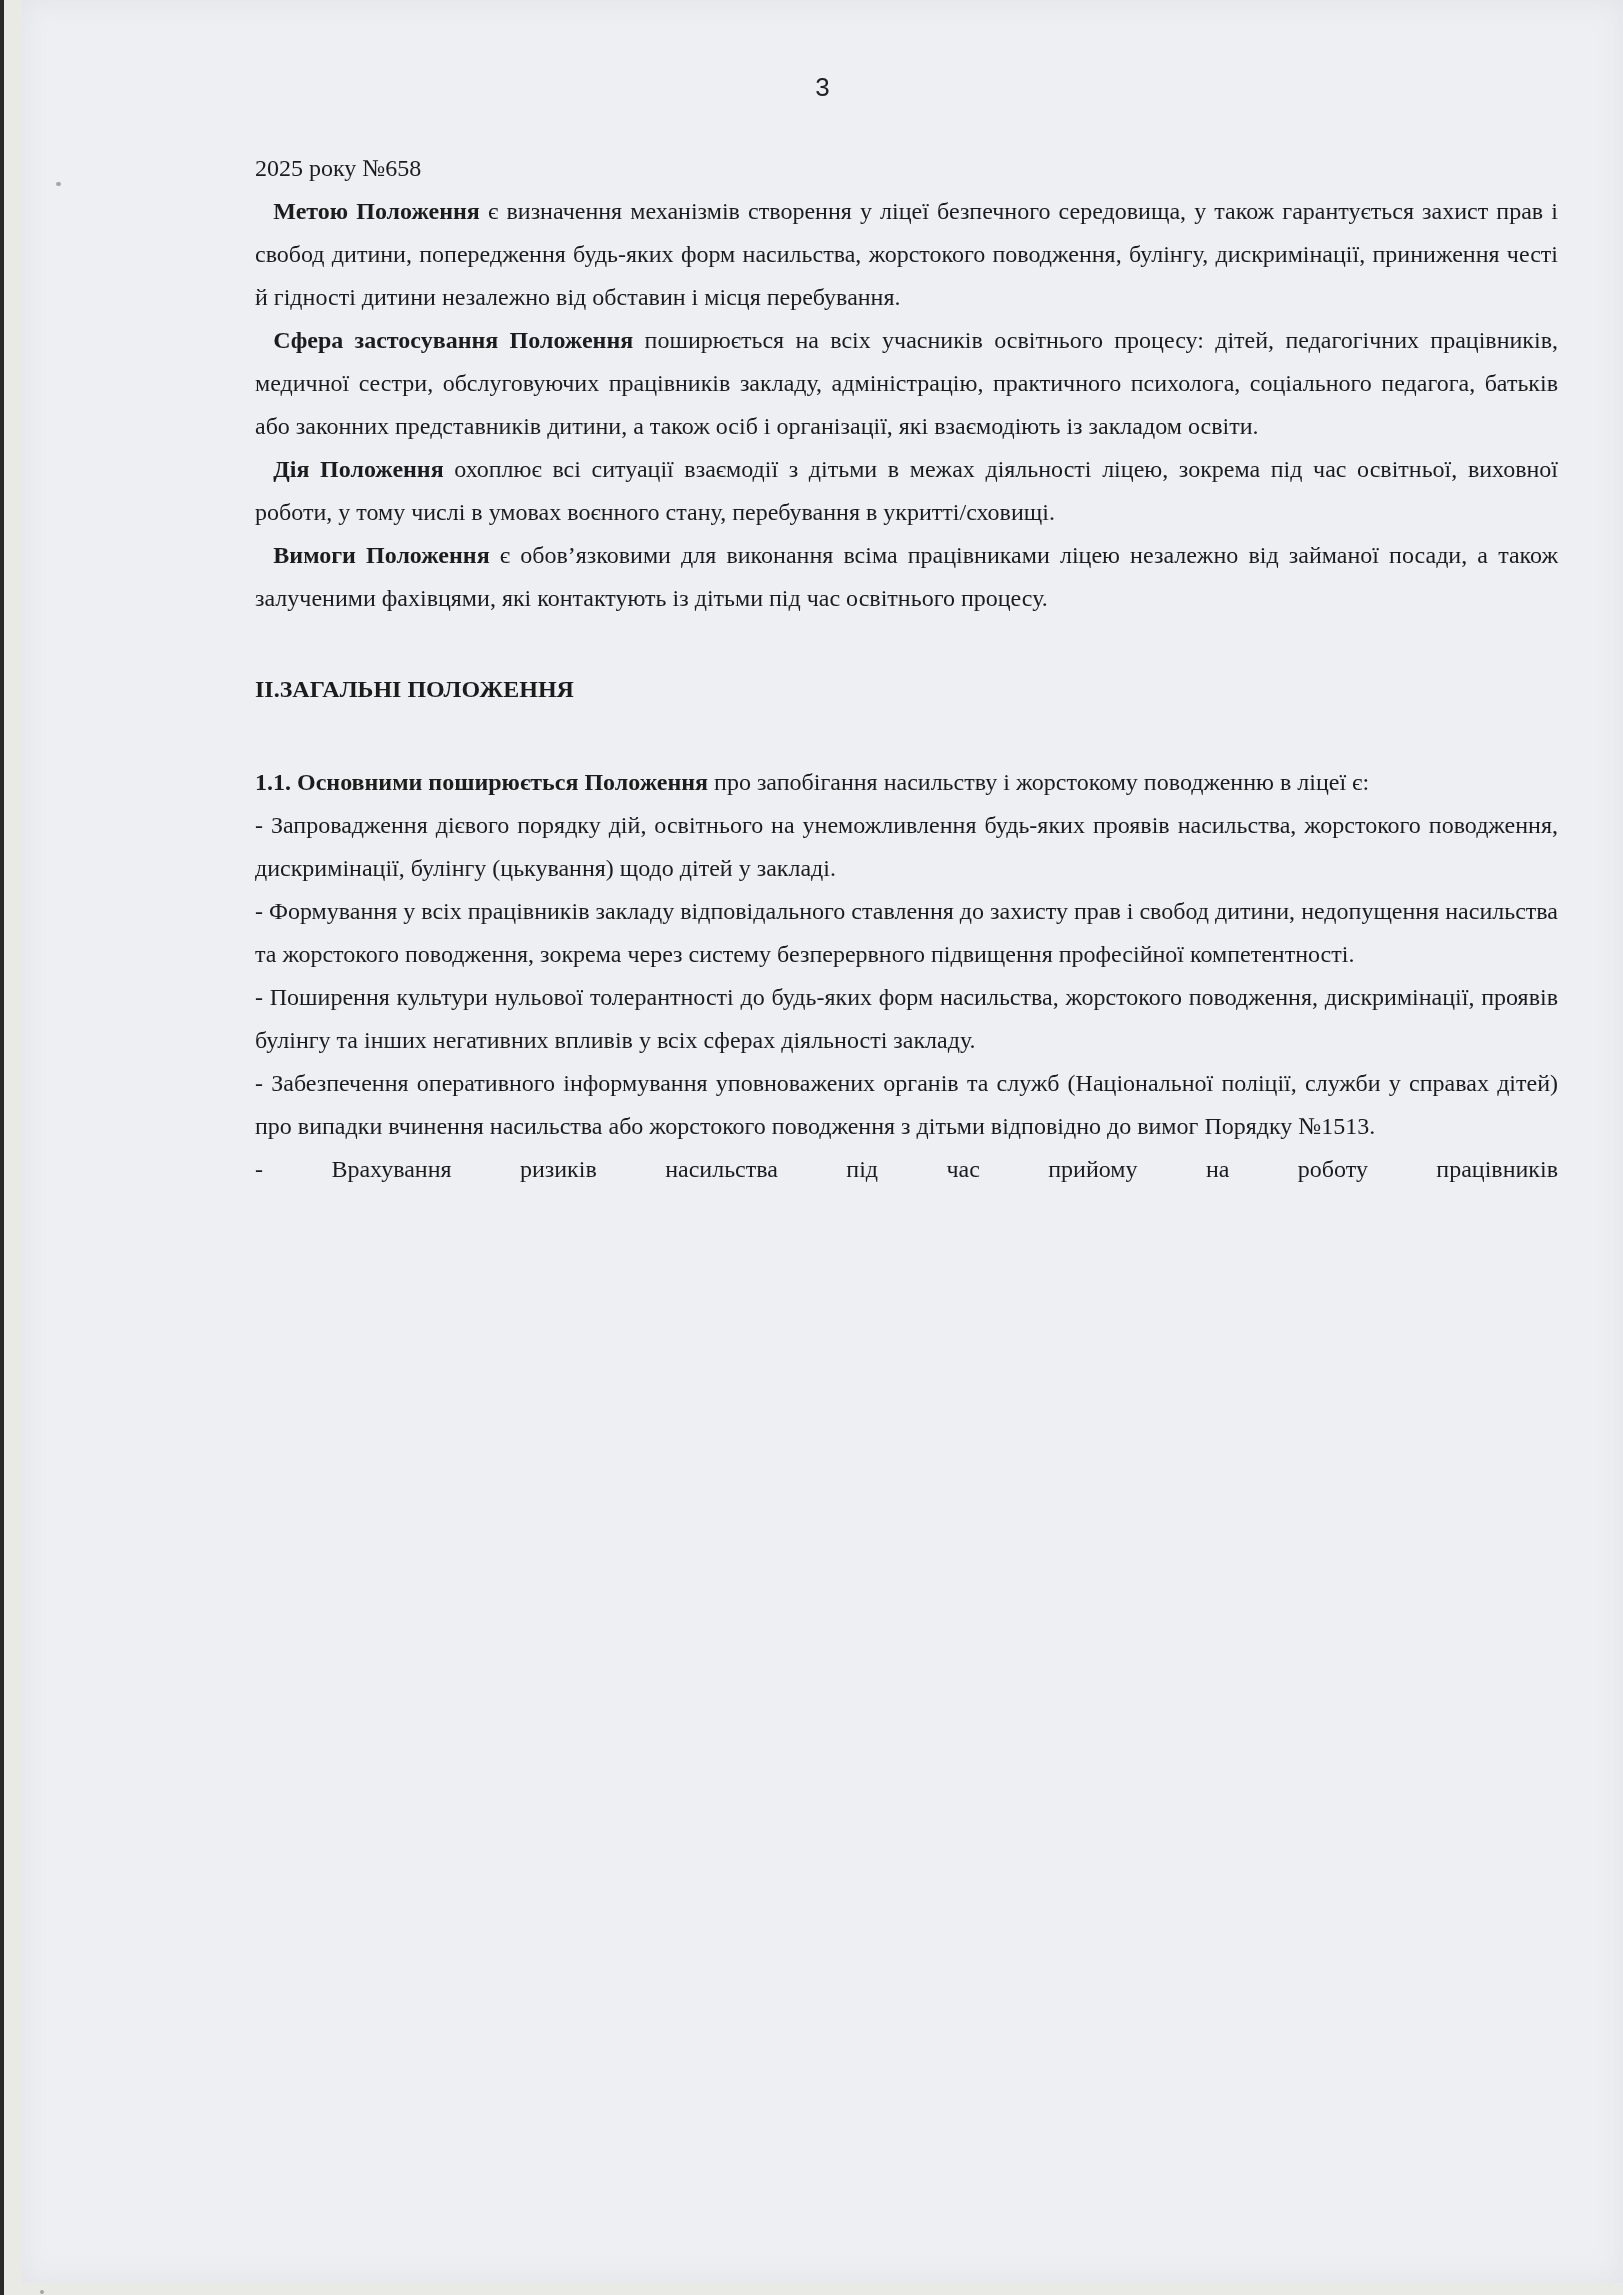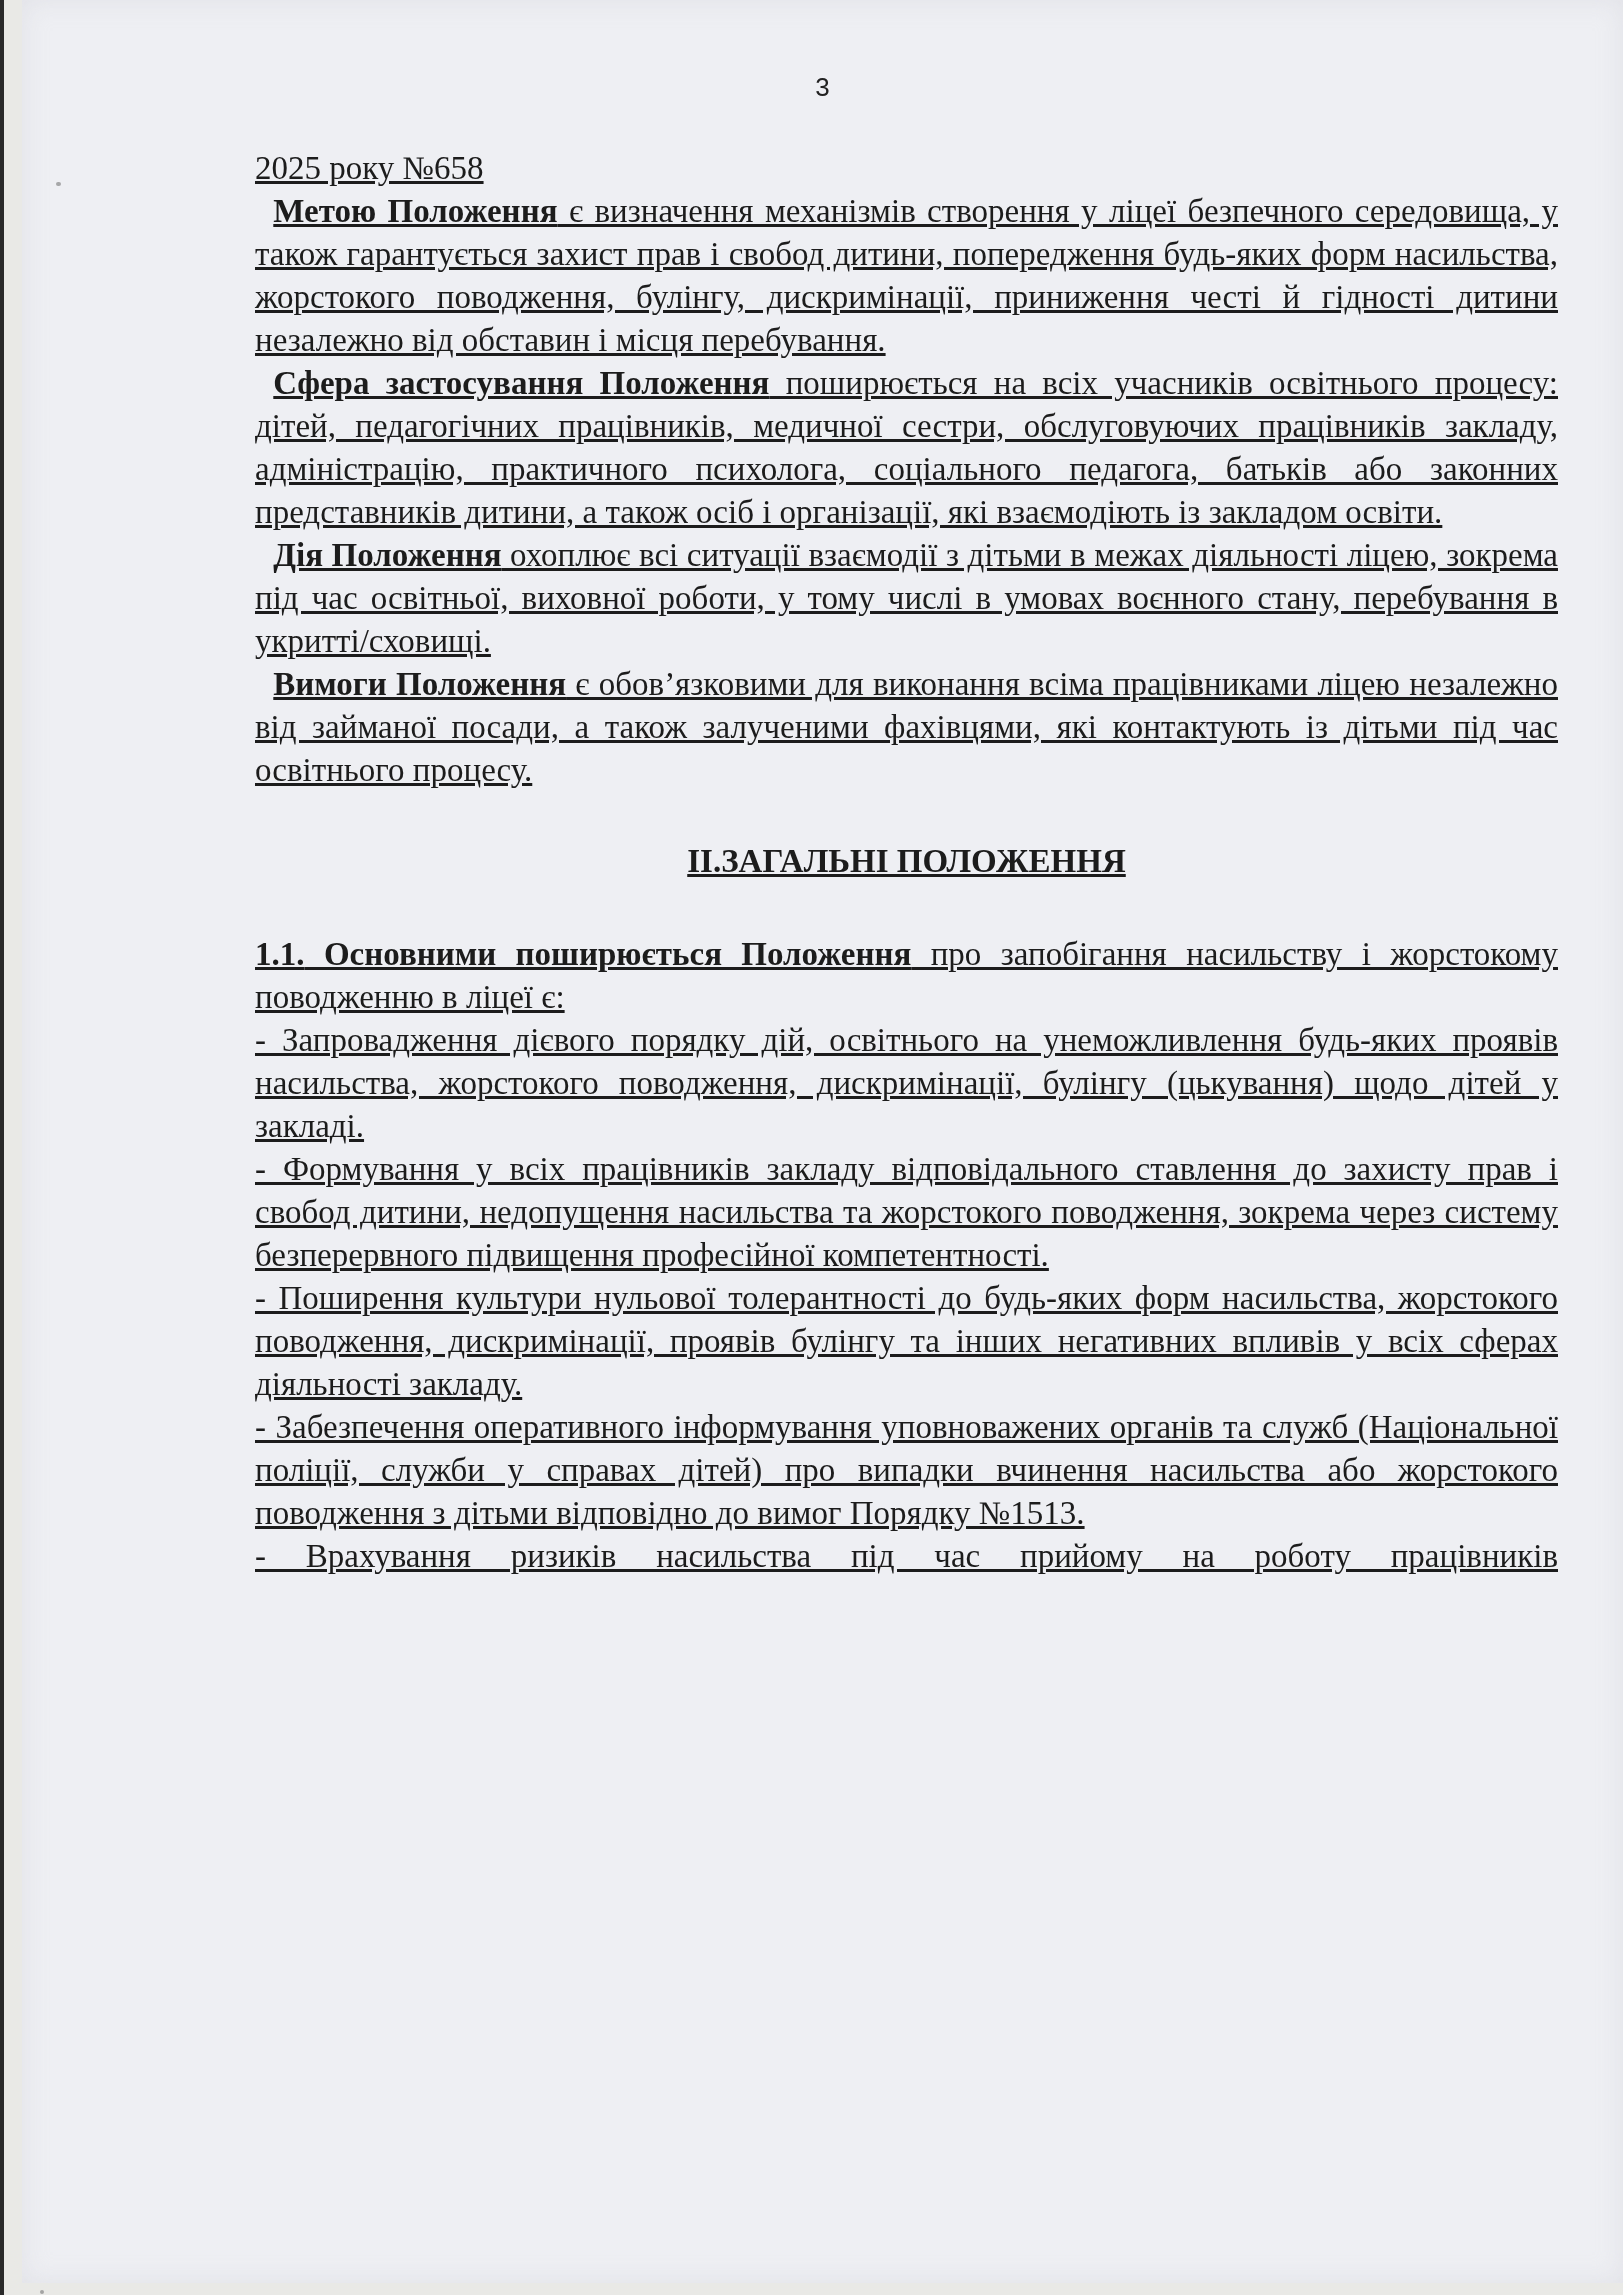--- a/index.html
+++ b/index.html
@@ -39,38 +39,36 @@
       font-family: "Liberation Sans", sans-serif;
       font-size: 26px;
       color: #222;
     }
     .content {
       position: absolute;
       left: 233px;
       top: 147px;
       width: 1303px;
       font-family: "Liberation Serif", serif;
-      font-size: 33px;
+      font-size: 24px;
       line-height: 43px;
       color: #1c1c1c;
       text-align: justify;
-      text-decoration: underline;
     }
     .content p {
       margin: 0;
     }
     .indent {
       text-indent: 18.3px;
     }
     .content b {
       font-weight: bold;
       margin-top: 9px;
     }
     .section-heading {
-      text-align: center;
       font-weight: bold;
       margin: 48px 0 50px 0 !important;
       line-height: 43px;
     }
     .item-heading {
       margin-top: 0;
     }
     .speck {
       position: absolute;
       width: 5.2px;

